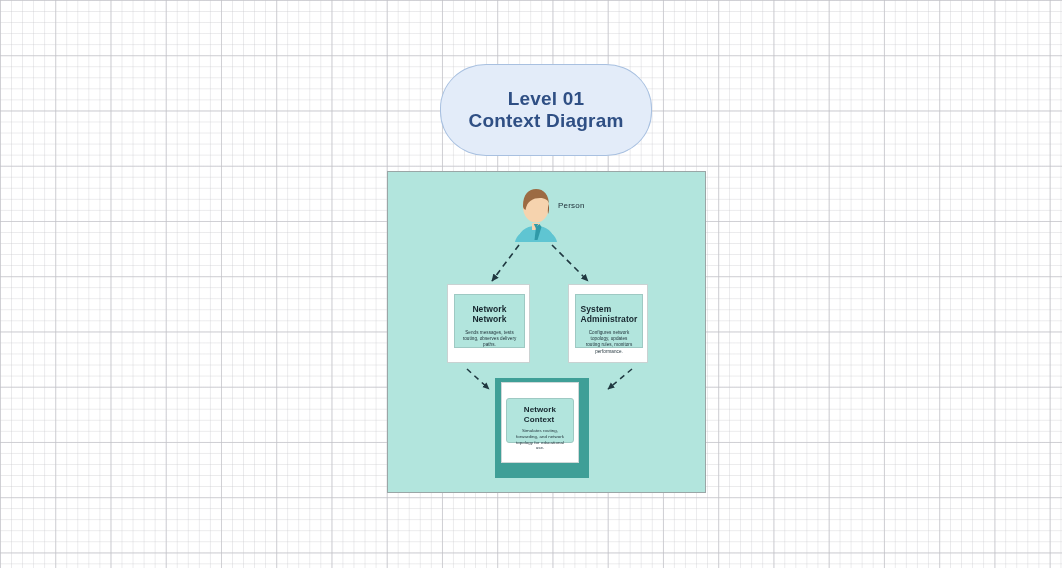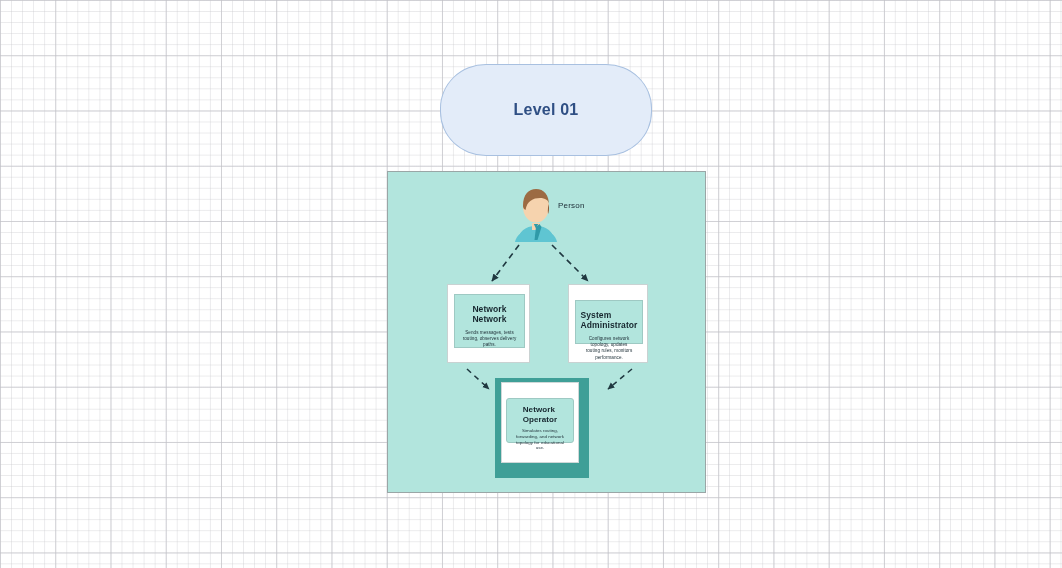--- a/index.html
+++ b/index.html
@@ -44,21 +44,21 @@
     border: 1px solid #a8c0e0;
     border-radius: 46px / 44px;
     display: flex;
     flex-direction: column;
     align-items: center;
     justify-content: center;
     box-sizing: border-box;
   }
   #title-banner .t-line {
     color: #2f4f84;
-    font-size: 16px;
+    font-size: 19px;
     font-weight: bold;
     line-height: 22px;
     letter-spacing: 0.2px;
     text-align: center;
   }
 
   
   #boundary {
     position: absolute;
     left: 387px;
@@ -125,21 +125,21 @@
     padding: 0 7px;
     letter-spacing: 0.05px;
   }
 
   
   #card-operator { left: 447px; top: 284px; width: 83px; height: 79px; }
   #card-operator .card-inner { left: 6px; top: 9px; width: 71px; height: 54px; }
 
   
   #card-sysadmin { left: 568px; top: 284px; width: 80px; height: 79px; }
-  #card-sysadmin .card-inner { left: 6px; top: 15px; width: 68px; height: 44px; }
+  #card-sysadmin .card-inner { left: 6px; top: 9px; width: 68px; height: 54px; }
 
   
   #emulator-frame {
     position: absolute;
     left: 495px;
     top: 378px;
     width: 94px;
     height: 100px;
     background: #3f9f97;
     box-sizing: border-box;
@@ -183,20 +183,21 @@
     pointer-events: none;
   }
 </style>
 </head>
 <body>
 
 <div id="canvas">
 
   <div id="title-banner">
     <div class="t-line">Level 01</div>
+    <div class="t-line">Context Diagram</div>
   </div>
 
   <div id="boundary"></div>
 
   <svg id="arrows" viewBox="0 0 1062 568">
     <defs>
       <marker id="arrowhead" markerWidth="5" markerHeight="5" refX="4.2" refY="2.1" orient="auto" markerUnits="strokeWidth">
         <path d="M0,0 L4.6,2.1 L0,4.2 Z" fill="#1f3840"></path>
       </marker>
     </defs>
@@ -238,18 +239,18 @@
       </div>
       <div class="card-desc">Configures network topology, updates routing rules, monitors performance.</div>
     </div>
   </div>
 
   <div id="emulator-frame"></div>
   <div id="emulator-card"></div>
   <div id="emulator-inner">
     <div class="card-title">
       <span>Network</span><br>
-      <span>Operator</span>
+      <span>Context</span>
     </div>
     <div class="card-desc">Simulates routing, forwarding, and network topology for educational use.</div>
   </div>
 
 </div>
 
 </body></html>

